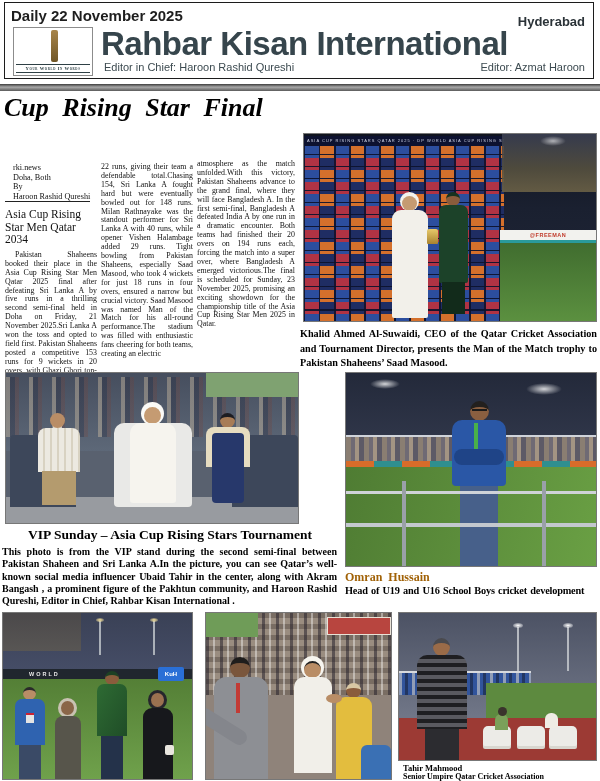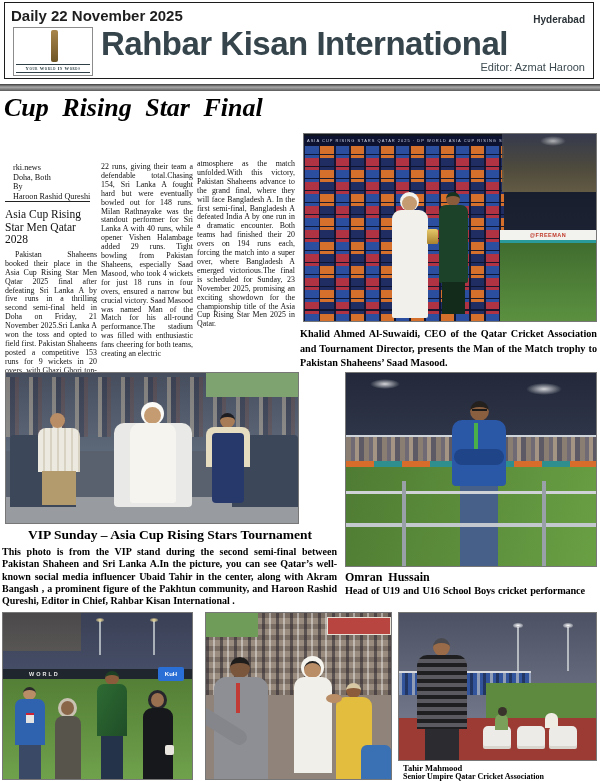--- a/index.html
+++ b/index.html
@@ -8,21 +8,21 @@
 
   
   .header-box { position:absolute; left:4px; top:2px; width:590px; height:77px; border:1.5px solid #1c1c1c; background:#fff; }
   .date-line { position:absolute; left:6px; top:4px; font-family:Liberation Sans, sans-serif; font-weight:bold; font-size:15px; color:#1e1e1e; }
   .logo-box { position:absolute; left:8px; top:24px; width:80px; height:49px; border:1px solid #8c8c8c; background:#fff; text-align:center; }
   .logo-letters { position:relative; font-family:"Liberation Sans",sans-serif; font-weight:bold; font-size:29px; line-height:32px; letter-spacing:-2px; color:#2e4045; z-index:2; }
   .logo-pillar { position:absolute; left:37px; top:2px; width:7px; height:32px; background:linear-gradient(180deg,#a8854a,#6f5526); border-radius:2px; z-index:1; }
   .logo-tagline { position:absolute; left:2px; right:2px; bottom:2px; border-top:1px solid #2e4045; border-bottom:1px solid #2e4045; font-size:4.6px; letter-spacing:.6px; font-weight:bold; color:#2e4045; font-variant:small-caps; padding:1px 0; font-family:"Liberation Serif",serif; }
   .masthead { position:absolute; left:96px; top:22px; width:492px; font-family:"Liberation Sans",sans-serif; font-weight:bold; font-size:33px; letter-spacing:-.5px; color:#36454c; white-space:nowrap; }
   .eic { position:absolute; left:99px; top:58px; font-family:"Liberation Sans",sans-serif; font-size:11px; color:#3c4a50; }
-  .city { position:absolute; right:8px; top:11px; font-family:"Liberation Sans",sans-serif; font-weight:bold; font-size:10px; color:#2b3338; }
+  .city { position:absolute; right:8px; top:11px; font-family:"Liberation Sans",sans-serif; font-weight:bold; font-size:13px; color:#2b3338; }
   .editor { position:absolute; right:8px; top:58px; font-family:"Liberation Sans",sans-serif; font-size:11px; color:#3c4a50; }
   .rule-bar { position:absolute; left:0; top:84px; width:600px; height:7px; background:linear-gradient(180deg,#3c3c3c 0%,#a8a8a8 45%,#5a5a5a 100%); }
 
   
   .headline { position:absolute; left:4px; top:92px; width:592px; font-weight:bold; font-size:26px; line-height:31px; color:#000; }
   .hl1 { text-align:justify; text-align-last:justify; }
   .hl2 { word-spacing:7px;font-style:italic; }
 
   
   .col { position:absolute; top:163px; width:92px; font-size:7.9px; line-height:8.9px; text-align:justify; color:#111; }
@@ -30,21 +30,21 @@
   .byline div { line-height:9.6px; font-size:8.2px; }
   .byline .ind { padding-left:8px; }
   .byline .auth { display:inline-block; border-bottom:1px solid #222; padding-left:8px; }
   .subhead { font-size:11.5px; line-height:12.5px; margin:6px 0 5px 0; text-align:left; }
   .para-indent { text-indent:10px; }
 
   
   .cap-main { position:absolute; left:300px; top:327px; width:297px; font-weight:bold; font-size:10.2px; line-height:14.6px; text-align:justify; color:#000; }
   .vip-heading { position:absolute; left:5px; top:527px; width:330px; text-align:center; font-weight:bold; font-size:13.5px; color:#000; }
   .vip-text { position:absolute; left:2px; top:546px; width:335px; font-weight:bold; font-size:10px; line-height:12.3px; text-align:justify; color:#000; }
-  .omran-name { position:absolute; left:345px; top:570px; font-weight:bold; font-size:12px; word-spacing:3px; color:#000000; }
+  .omran-name { position:absolute; left:345px; top:570px; font-weight:bold; font-size:12px; word-spacing:3px; color:#a16207; }
   .omran-title { position:absolute; left:345px; top:585px; right:0; font-weight:bold; font-size:10.3px; letter-spacing:-.2px; word-spacing:1px; white-space:nowrap; color:#000; }
   .tahir-name { position:absolute; left:403px; top:763px; font-weight:bold; font-size:8.5px; color:#000; }
   .tahir-title { position:absolute; left:403px; top:772px; font-weight:bold; font-size:8px; color:#000; }
 
   
   .ph { position:absolute; overflow:hidden; border:1px solid #777; background:#222; }
   .ph * { position:absolute; }
 
   
   .ph-main { left:303px; top:133px; width:294px; height:189px; background:linear-gradient(180deg,#10141f,#1a2030 40%,#23283a); }
@@ -185,37 +185,38 @@
 
 <div class="page">
 
   <div class="header-box">
     <div class="date-line">Daily 22 November 2025</div>
     <div class="logo-box">
       <div class="logo-pillar"></div>
       <div class="logo-tagline">Your World In Words</div>
     </div>
     <div class="masthead">Rahbar Kisan International</div>
+    <div class="eic">Editor in Chief: Haroon Rashid Qureshi</div>
     <div class="city">Hyderabad</div>
     <div class="editor">Editor: Azmat Haroon</div>
   </div>
   <div class="rule-bar"></div>
 
   <div class="headline">
     <div class="hl2">Cup Rising Star Final</div>
   </div>
 
   <div class="col col1">
     <div class="byline">
       <div class="ind">rki.news</div>
       <div class="ind">Doha, Both</div>
       <div class="ind">By</div>
       <div><span class="auth">Haroon Rashid Qureshi</span></div>
     </div>
-    <div class="subhead">Asia Cup Rising Star Men Qatar 2028</div>
+    <div class="subhead">Asia Cup Rising Star Men Qatar 2034</div>
     <div class="para-indent">Pakistan Shaheens booked their place in the Asia Cup Rising Star Men Qatar 2025 final after defeating Sri Lanka A by five runs in a thrilling second semi-final held in Doha on Friday, 21 November 2025.Sri Lanka A won the toss and opted to field first. Pakistan Shaheens posted a competitive 153 runs for 9 wickets in 20 overs, with Ghazi Ghori top-scoring with 39 runs and Saad Masood contributing</div>
   </div>
 
   <div class="col col2">22 runs, giving their team a defendable total.Chasing 154, Sri Lanka A fought hard but were eventually bowled out for 148 runs. Milan Rathnayake was the standout performer for Sri Lanka A with 40 runs, while opener Vishen Halambage added 29 runs. Tight bowling from Pakistan Shaheens, especially Saad Masood, who took 4 wickets for just 18 runs in four overs, ensured a narrow but crucial victory. Saad Masood was named Man of the Match for his all-round performance.The stadium was filled with enthusiastic fans cheering for both teams, creating an electric</div>
   <div class="col col3">atmosphere as the match unfolded.With this victory, Pakistan Shaheens advance to the grand final, where they will face Bangladesh A. In the first semi-final, Bangladesh A defeated India A by one run in a dramatic encounter. Both teams had finished their 20 overs on 194 runs each, forcing the match into a super over, where Bangladesh A emerged victorious.The final is scheduled for Sunday, 23 November 2025, promising an exciting showdown for the championship title of the Asia Cup Rising Star Men 2025 in Qatar.</div>
 
   <div class="ph ph-main">
     <div class="m-board"></div>
     <div class="m-banner">ASIA CUP RISING STARS QATAR 2025   ·   DP WORLD ASIA CUP RISING STARS QATAR 2025</div>
     <div class="m-stand"></div>
@@ -275,21 +276,21 @@
     <div class="o-man">
       <div class="head"></div>
       <div class="glasses"></div>
       <div class="torso"></div>
       <div class="lanyard"></div>
       <div class="arms"></div>
       <div class="legs"></div>
     </div>
   </div>
   <div class="omran-name">Omran Hussain</div>
-  <div class="omran-title">Head of U19 and U16 School Boys cricket performance</div>
+  <div class="omran-title">Head of U19 and U16 School Boys cricket development</div>
 
   <div class="ph ph-a">
     <div class="a-stand"></div>
     <div class="a-pole" style="left:96px"></div>
     <div class="a-pole" style="left:150px"></div>
     <div class="a-lamp" style="left:93px;top:5px"></div>
     <div class="a-lamp" style="left:147px;top:5px"></div>
     <div class="a-board">WORLD</div>
     <div class="a-sign">KuH</div>
     <div class="a-field"></div>

